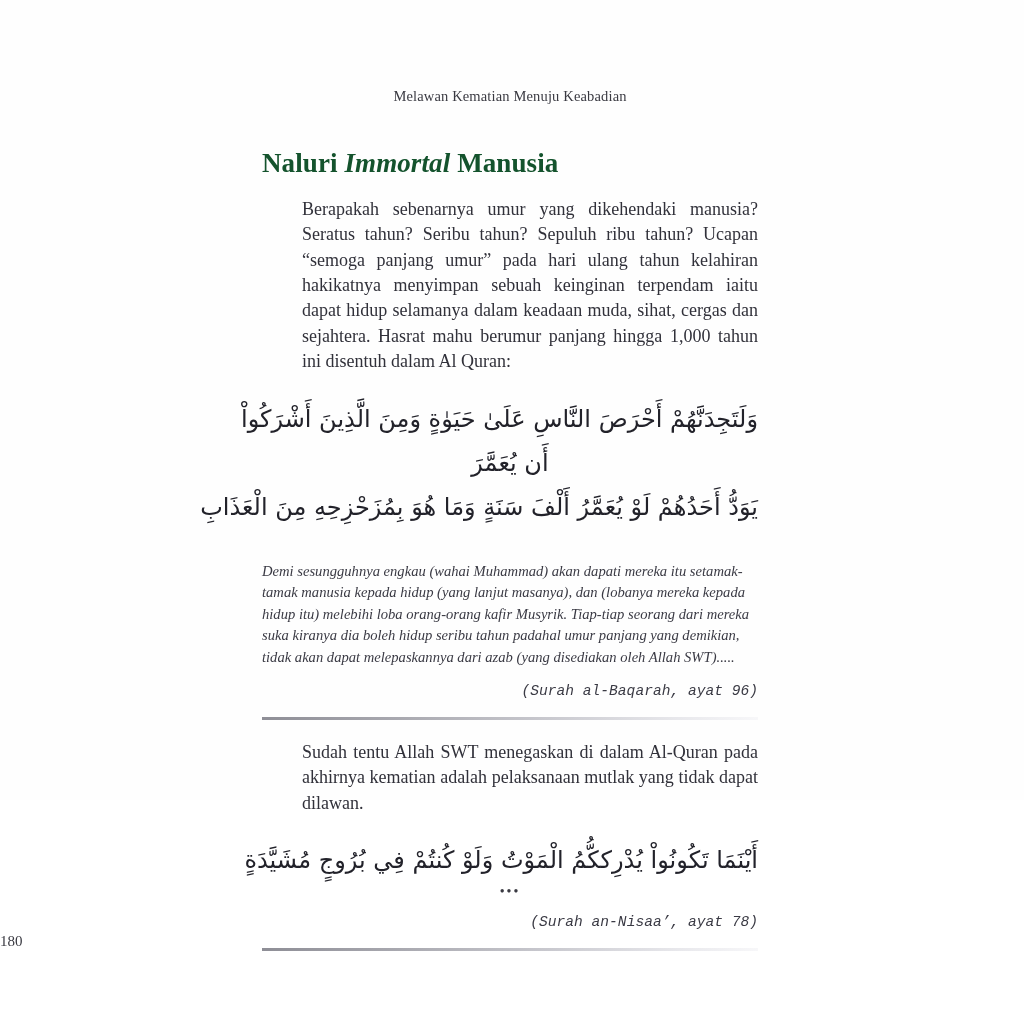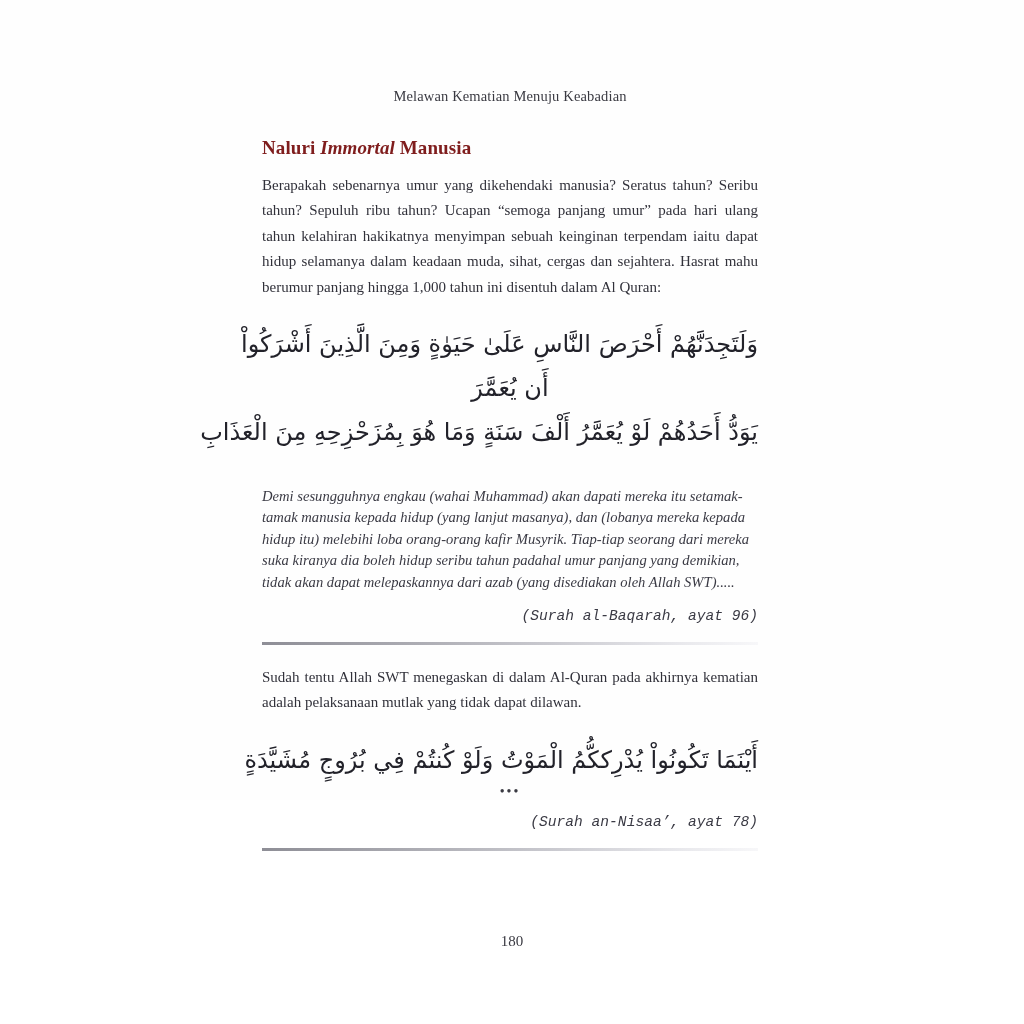--- a/index.html
+++ b/index.html
@@ -35,38 +35,39 @@
   .running-header {
     text-align: center;
     font-size: 14.5px;
     color: #3a3a42;
     letter-spacing: 0.15px;
     margin-top: 88px;
     font-family: "Liberation Serif", "DejaVu Serif", serif;
   }
 
   .section-title {
-    font-size: 19px;
-    color: #7f1d1d;
-    margin-top: 33px;
+    font-size: 27px;
+    color: #14532d;
+    margin-top: 44px;
     letter-spacing: 0.1px;
     line-height: 1.1;
     white-space: nowrap;
   }
   .section-title .it {
     font-style: italic;
   }
 
   .body-para {
     text-align: justify;
     text-justify: inter-word;
-    font-size: 15px;
+    font-size: 18px;
     line-height: 25.4px;
     color: #31313a;
     margin-top: 14px;
+    margin-left: 40px;
   }
 
   .para-tight {
     margin-top: 0;
   }
 
   .arabic-block {
     direction: rtl;
     text-align: center;
     font-family: "DejaVu Sans", "Liberation Sans", sans-serif;
@@ -117,21 +118,21 @@
 
   .gap-after-rule {
     height: 20px;
   }
 
   .page-number {
     position: absolute;
     left: 0;
     top: 933px;
     width: 1024px;
-    text-align: center;
+    text-align: left;
     font-size: 15px;
     color: #3a3a42;
   }
 </style>
 </head>
 <body>
 
 <div class="page">
 
   <div class="content">

